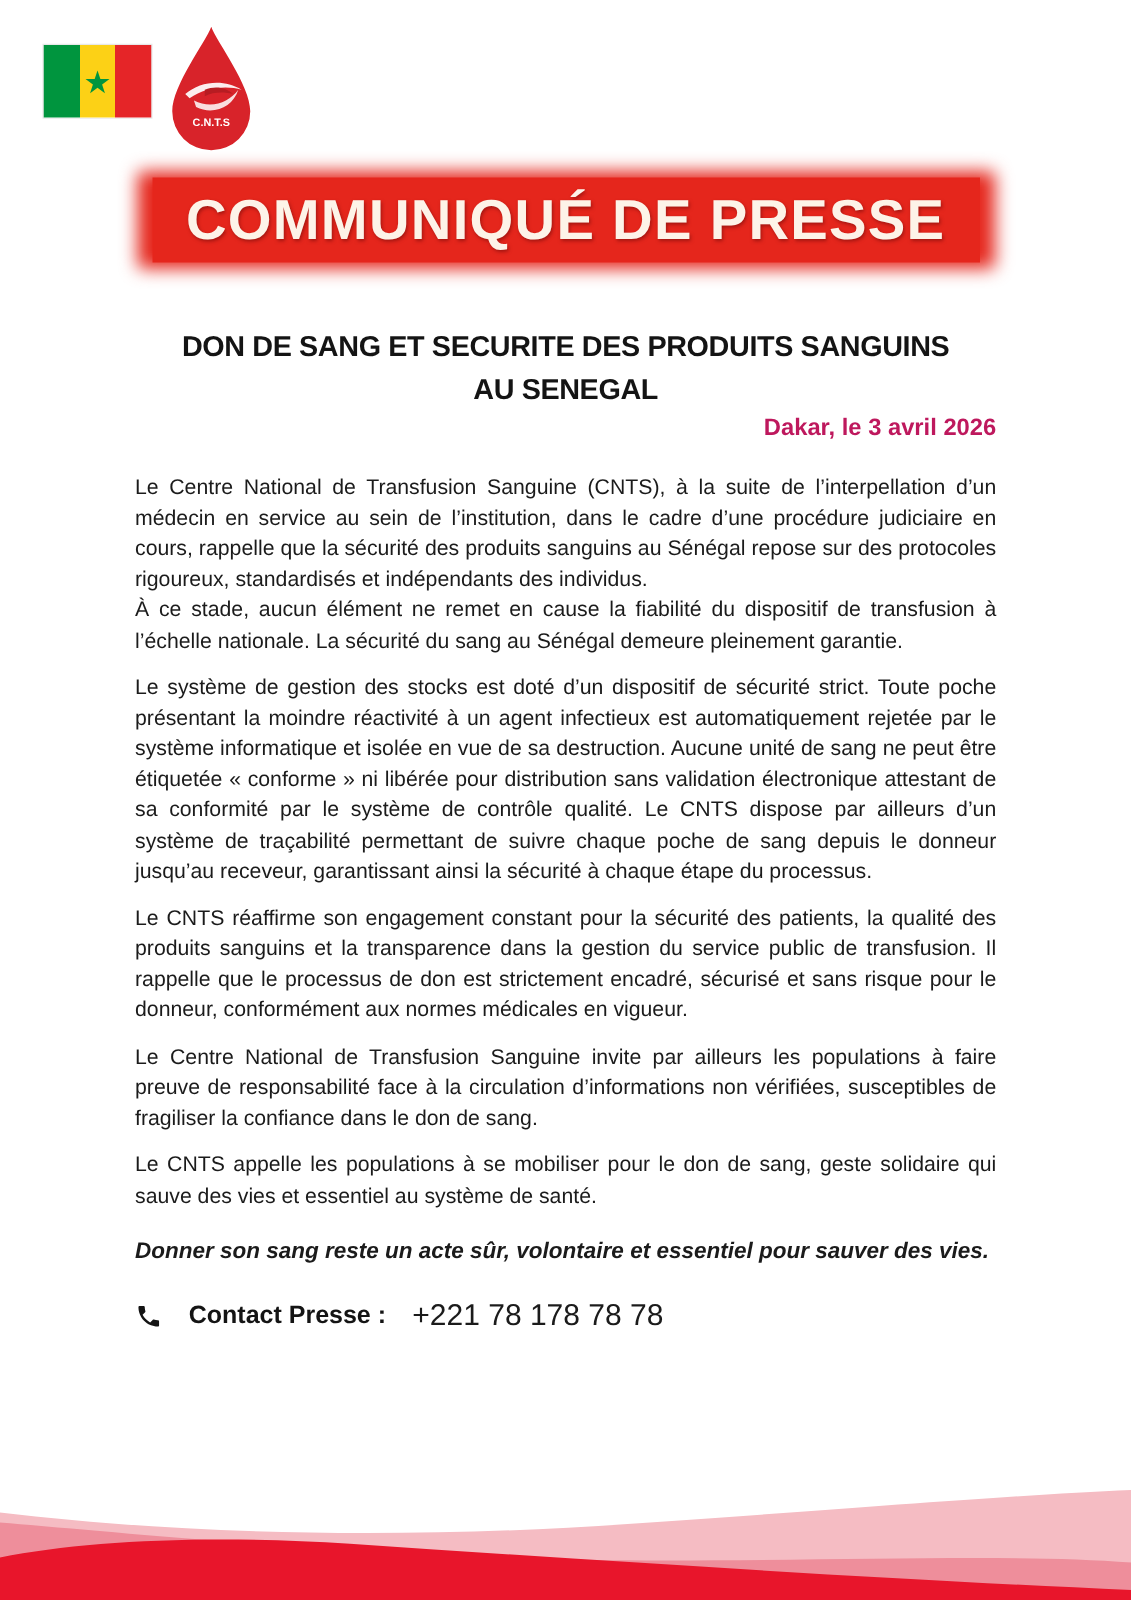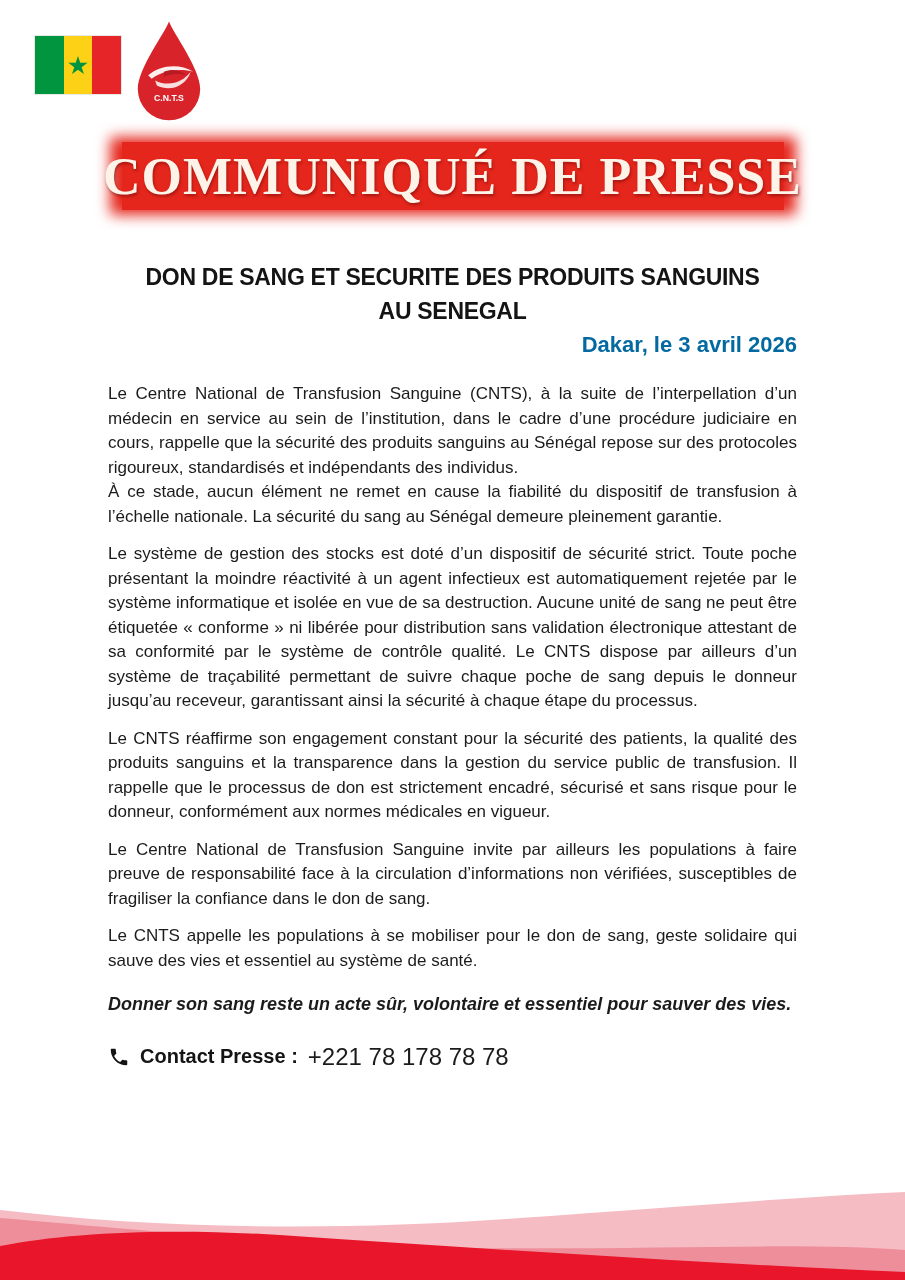--- a/index.html
+++ b/index.html
@@ -47,57 +47,57 @@
     position:absolute;top:5px;bottom:5px;left:8px;right:8px;
     background:#e5261c;filter:blur(7px);border-radius:4px;
   }
   .banner .core{
     position:absolute;top:10px;bottom:10px;left:20px;right:20px;
     background:#e5261c;
   }
   .banner .banner-text{
     position:absolute;inset:0;
     display:flex;align-items:center;justify-content:center;
-    font-family:Liberation Serif, serif;
-    font-weight:bold;font-size:52px;letter-spacing:1px;
+    font-family:Liberation Sans, sans-serif;
+    font-weight:bold;font-size:45px;letter-spacing:1px;
     color:#fdf3e8;
     text-shadow:1px 2px 3px rgba(110,10,10,.55);
   }
   
   .content{
     width:689px;margin:16px auto;padding:0;
   }
   .doc-title{
     margin-top:40px;
     text-align:center;
     font-size:23px;font-weight:bold;line-height:34px;
     letter-spacing:-0.3px;color:#141414;
   }
   .dateline{
     margin-top:4px;
     text-align:right;
-    font-size:22px;font-weight:bold;color:#0369a1;
+    font-size:19px;font-weight:bold;color:#be185d;
   }
   .bodytext{margin-top:24px;}
   .bodytext p{
     margin:0 0 13px 0;
     font-size:17px;line-height:24.5px;
     text-align:justify;
   }
   .bodytext p.no-gap{margin-bottom:0;}
   .bodytext p.emphasis{
     margin-top:19px;
     font-weight:bold;font-style:italic;
     font-size:18px;
   }
   
   .contact-row{
     display:flex;align-items:center;
     margin-top:26px;
-    gap:10px;
+    gap:21px;
   }
   .contact-label{font-size:20px;font-weight:bold;color:#141414;}
   .contact-phone{font-size:24px;color:#1b1b1b;}
   
   .footer-wave{
     position:absolute;left:0;bottom:0;width:905px;height:92px;
   }
 </style>
 </head>
 <body>

